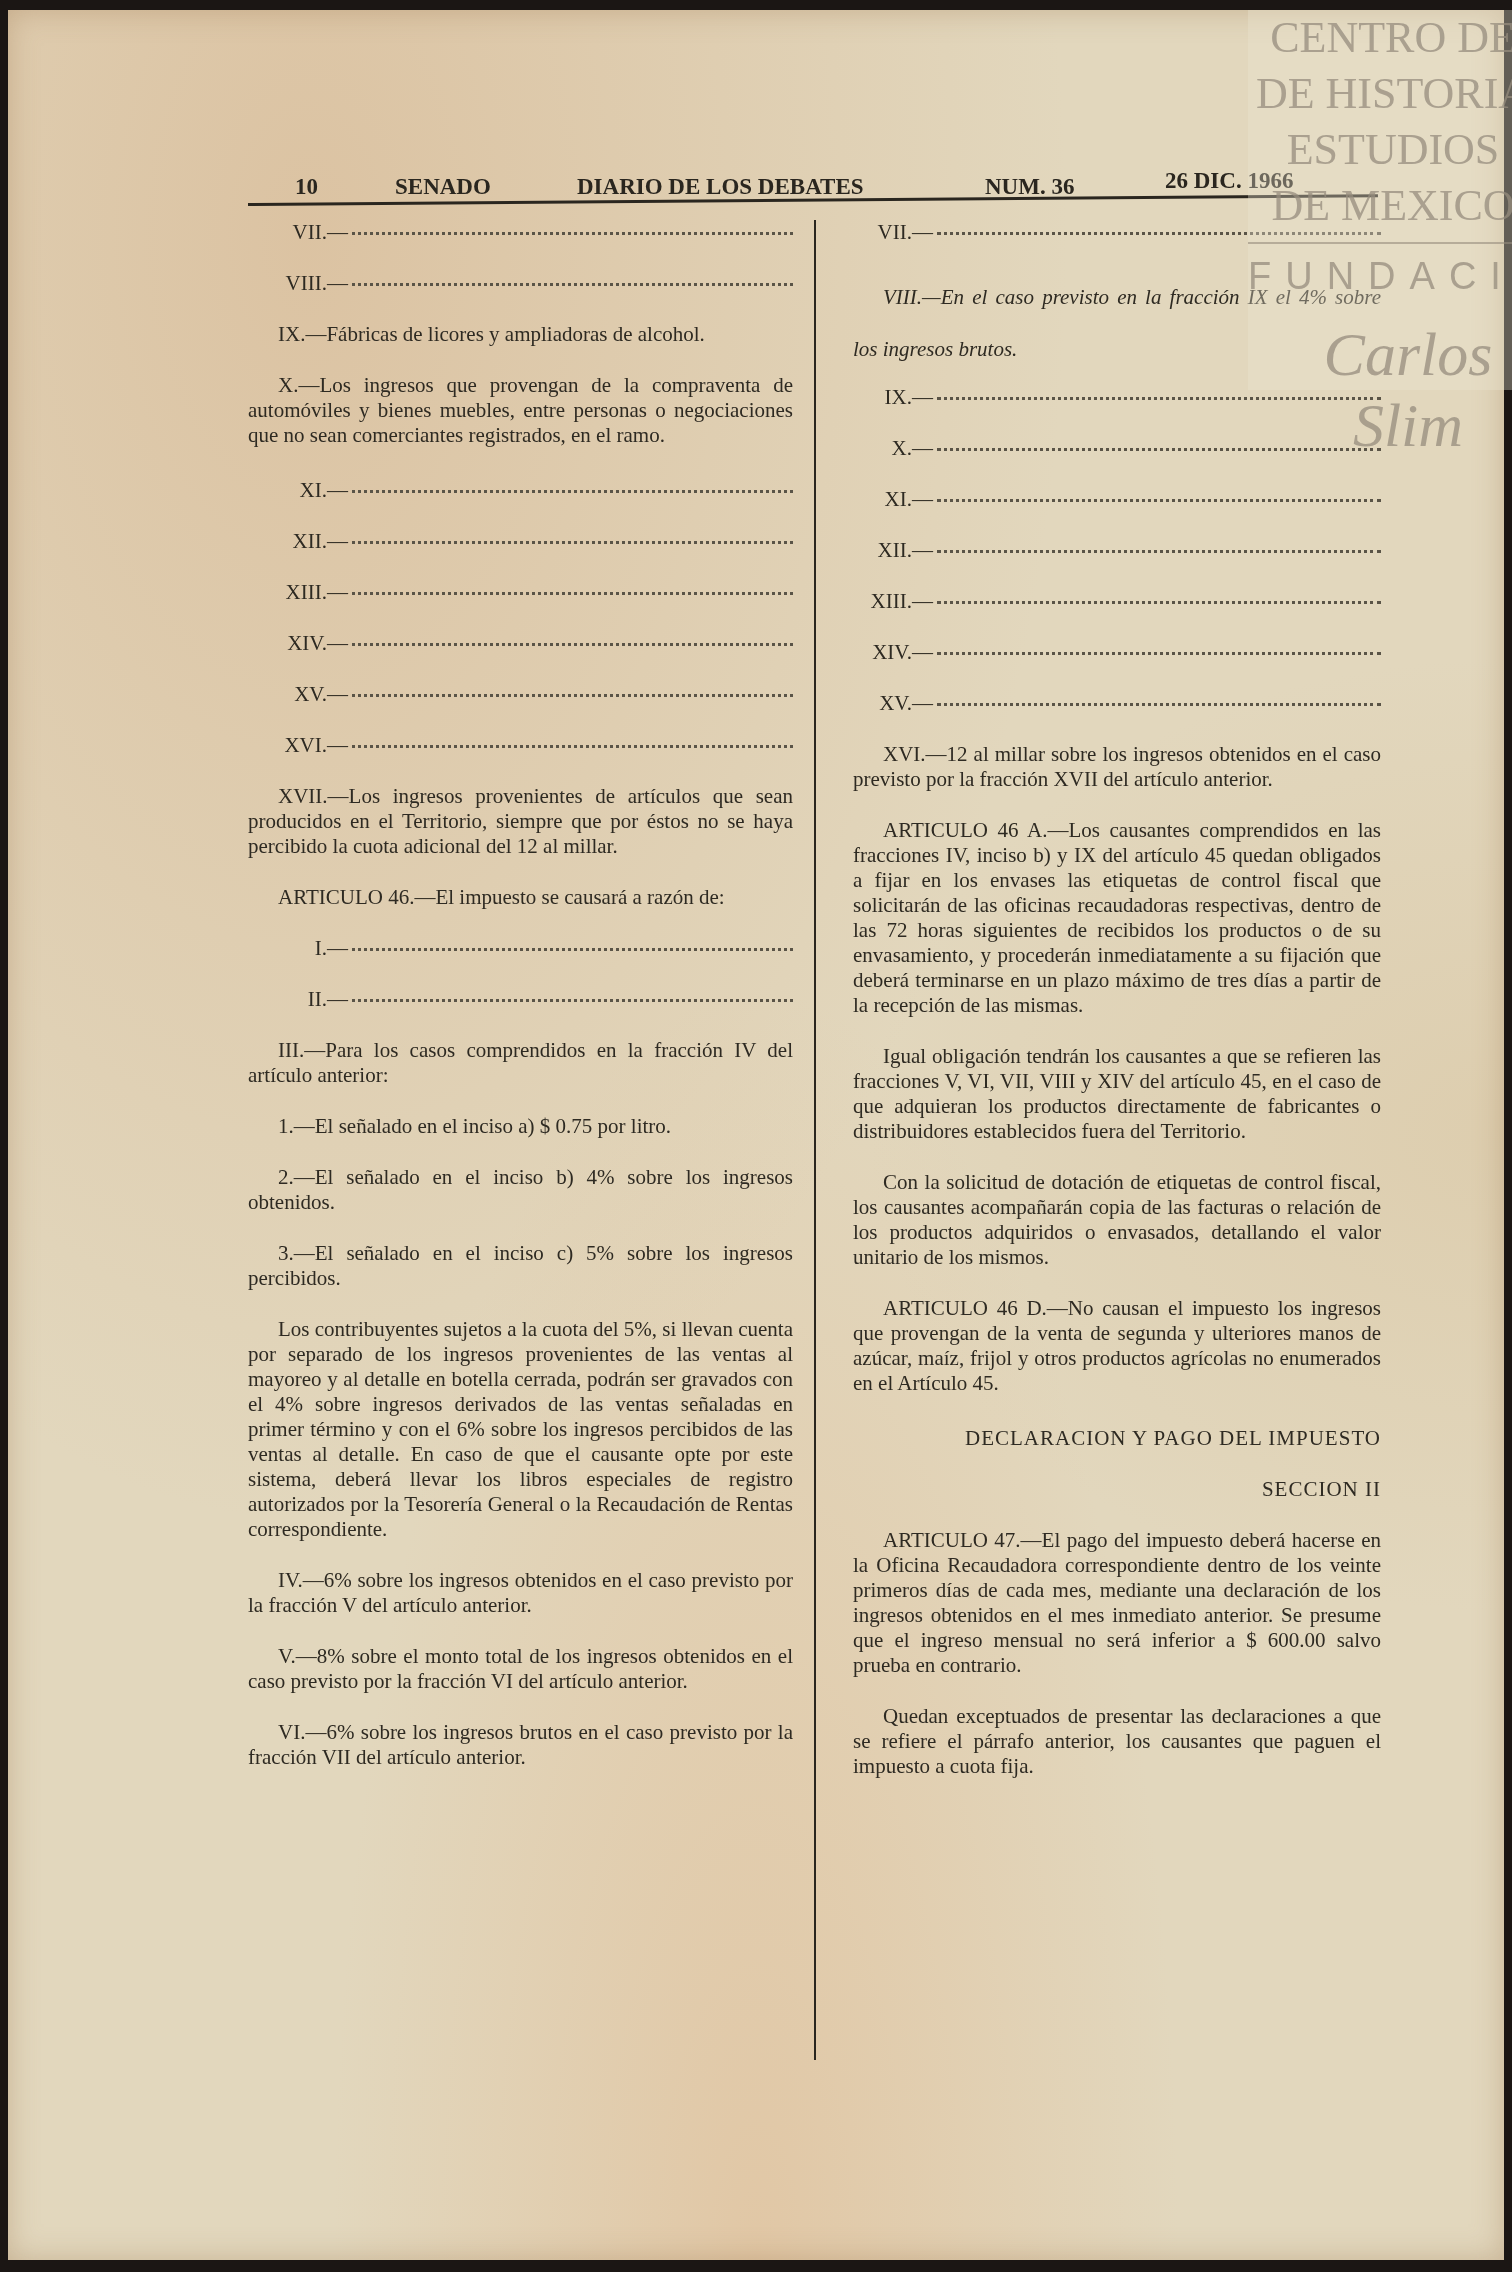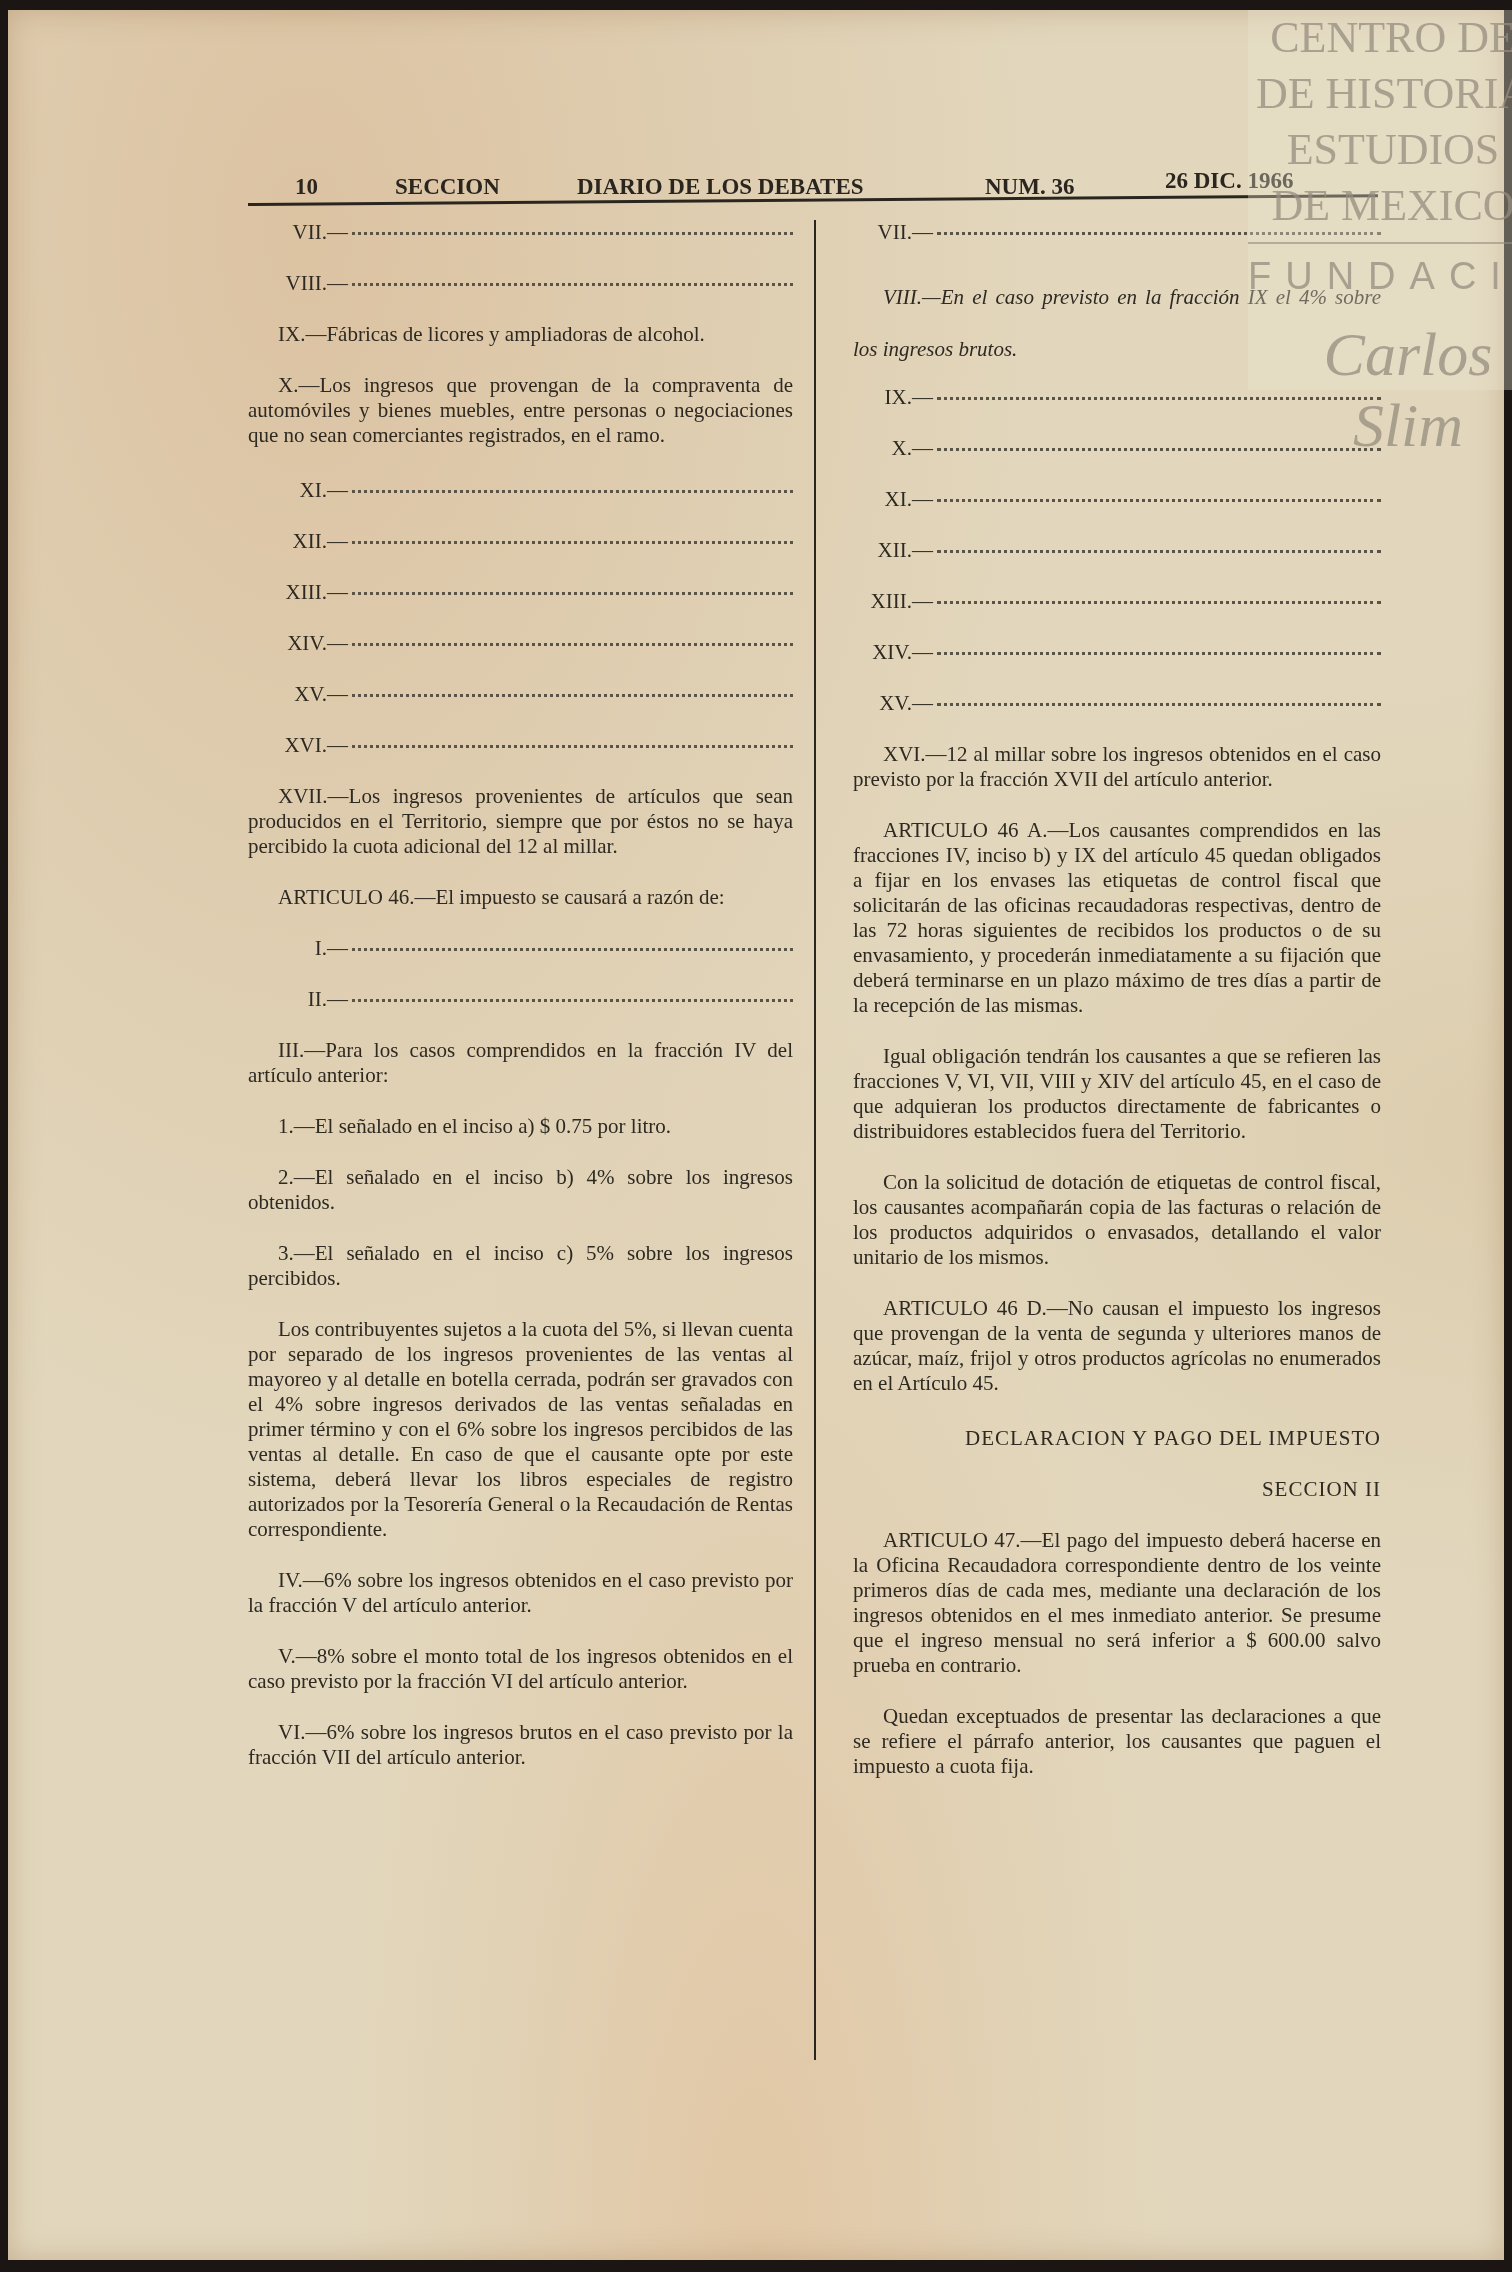--- a/index.html
+++ b/index.html
@@ -76,21 +76,21 @@
   }
   .wm-inner { position:absolute; top:0; left:0; width:290px; }
 </style>
 </head>
 <body>
 
 <div class="page">
 
   <div class="header">
     <span class="h-page">10</span>
-    <span class="h-senado">SECCION</span>
+    <span class="h-senado">SENADO</span>
     <span class="h-diario">DIARIO DE LOS DEBATES</span>
     <span class="h-num">NUM. 36</span>
     <span class="h-date">26 DIC. 1966</span>
   </div>
   <div class="header-rule"></div>
   <div class="col-divider"></div>
 
   <div class="col col-left">
     <div class="dotline">
         <span class="lab">VII.—</span>

